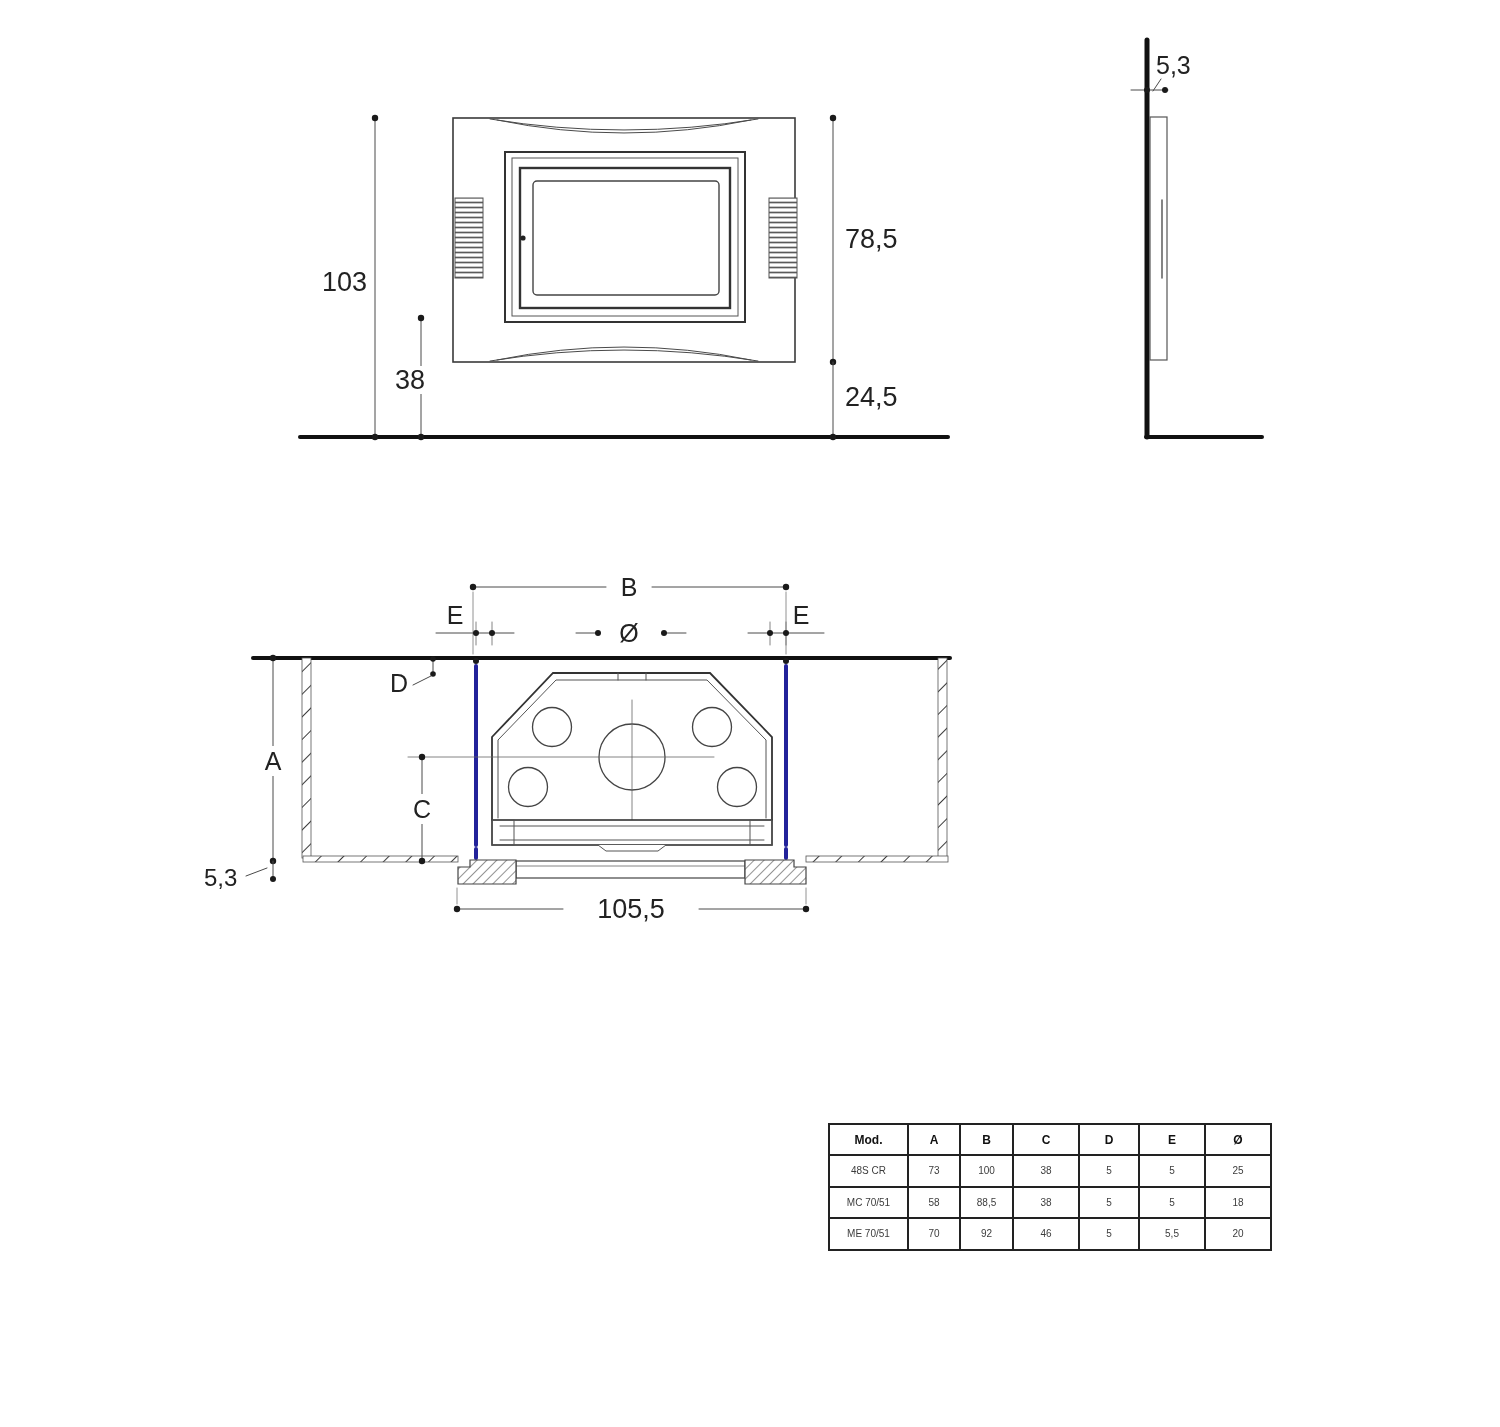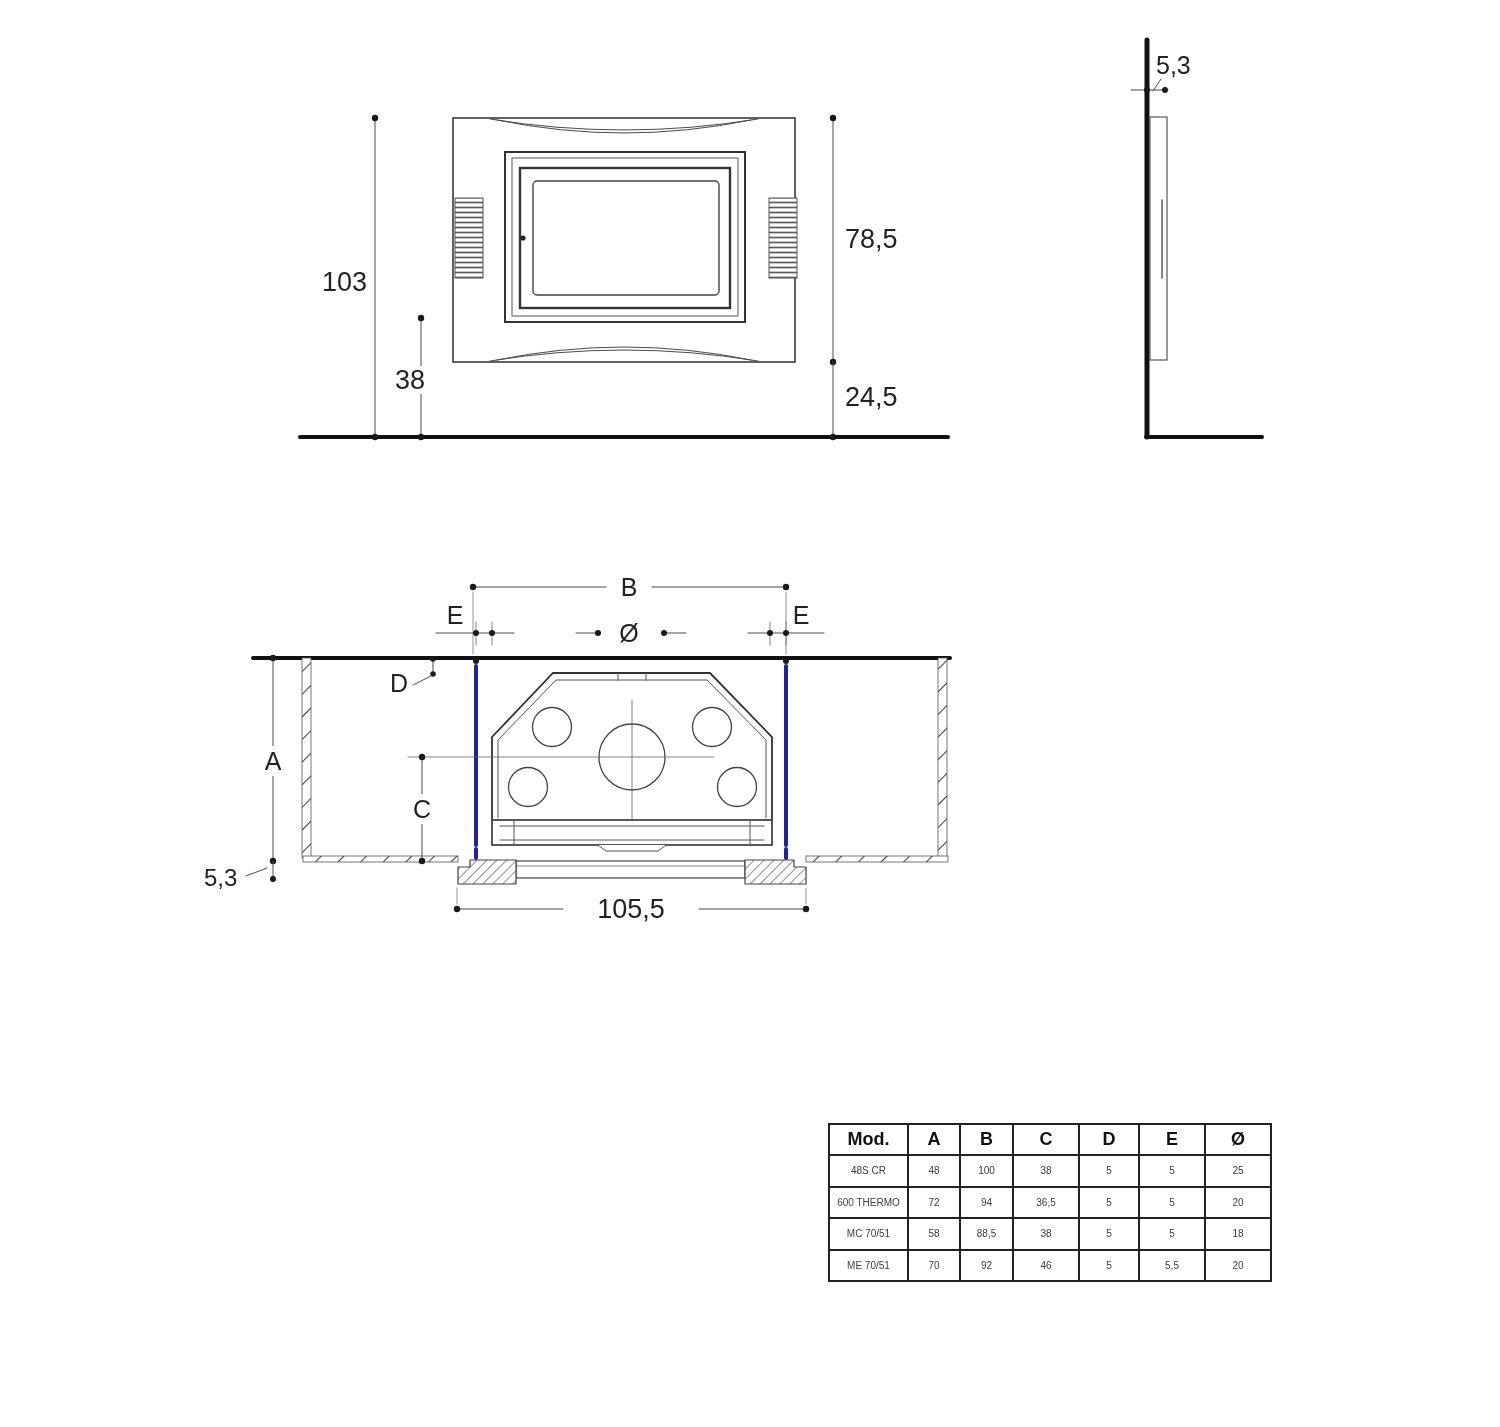--- a/index.html
+++ b/index.html
@@ -5,21 +5,21 @@
   html,body{margin:0;padding:0;background:#fff;}
   #page{position:relative;width:1500px;height:1427px;background:#ffffff;overflow:hidden;
         font-family:"Liberation Sans",sans-serif;}
   #drawing{position:absolute;left:0;top:0;}
   svg text{font-family:"Liberation Sans",sans-serif;fill:#222;}
   
   #spec-table{position:absolute;left:828px;top:1123px;border-collapse:collapse;
               table-layout:fixed;width:442px;background:#fff;}
   #spec-table th,#spec-table td{border:2px solid #222;text-align:center;vertical-align:middle;
               padding:0;overflow:hidden;white-space:nowrap;}
-  #spec-table th{font-size:18px;font-weight:bold;color:#111;height:29px;}
+  #spec-table th{font-size:12px;font-weight:bold;color:#111;height:29px;}
   #spec-table td{font-size:10px;color:#3c3c3c;height:29.5px;}
   #spec-table col.c-mod{width:79px;}
   #spec-table col.c-a{width:52px;}
   #spec-table col.c-b{width:53px;}
   #spec-table col.c-c{width:66px;}
   #spec-table col.c-d{width:60px;}
   #spec-table col.c-e{width:66px;}
   #spec-table col.c-o{width:66px;}
 </style>
 </head>
@@ -255,35 +255,26 @@
       <th>B</th>
       <th>C</th>
       <th>D</th>
       <th>E</th>
       <th>Ø</th>
     </tr>
   </thead>
   <tbody>
         <tr>
           <td>48S CR</td>
-          <td>48</td>
+          <td>73</td>
           <td>100</td>
           <td>38</td>
           <td>5</td>
           <td>5</td>
           <td>25</td>
-        </tr>
-        <tr>
-          <td>600 THERMO</td>
-          <td>72</td>
-          <td>94</td>
-          <td>36,5</td>
-          <td>5</td>
-          <td>5</td>
-          <td>20</td>
         </tr>
         <tr>
           <td>MC 70/51</td>
           <td>58</td>
           <td>88,5</td>
           <td>38</td>
           <td>5</td>
           <td>5</td>
           <td>18</td>
         </tr>

